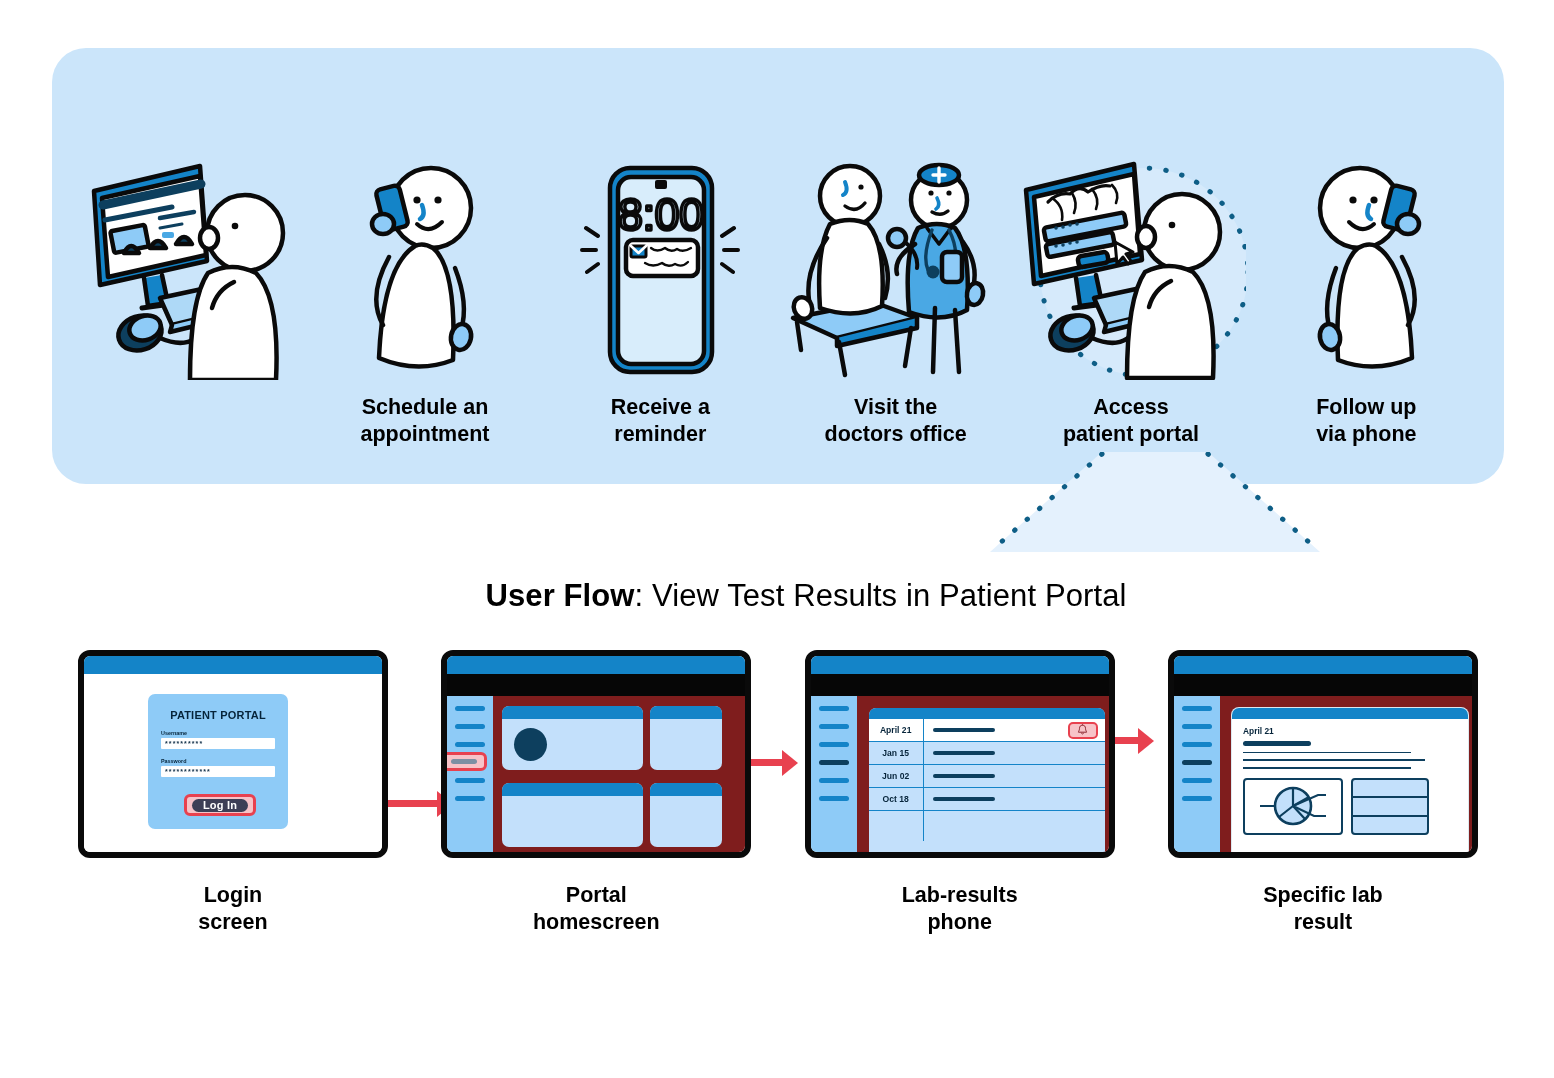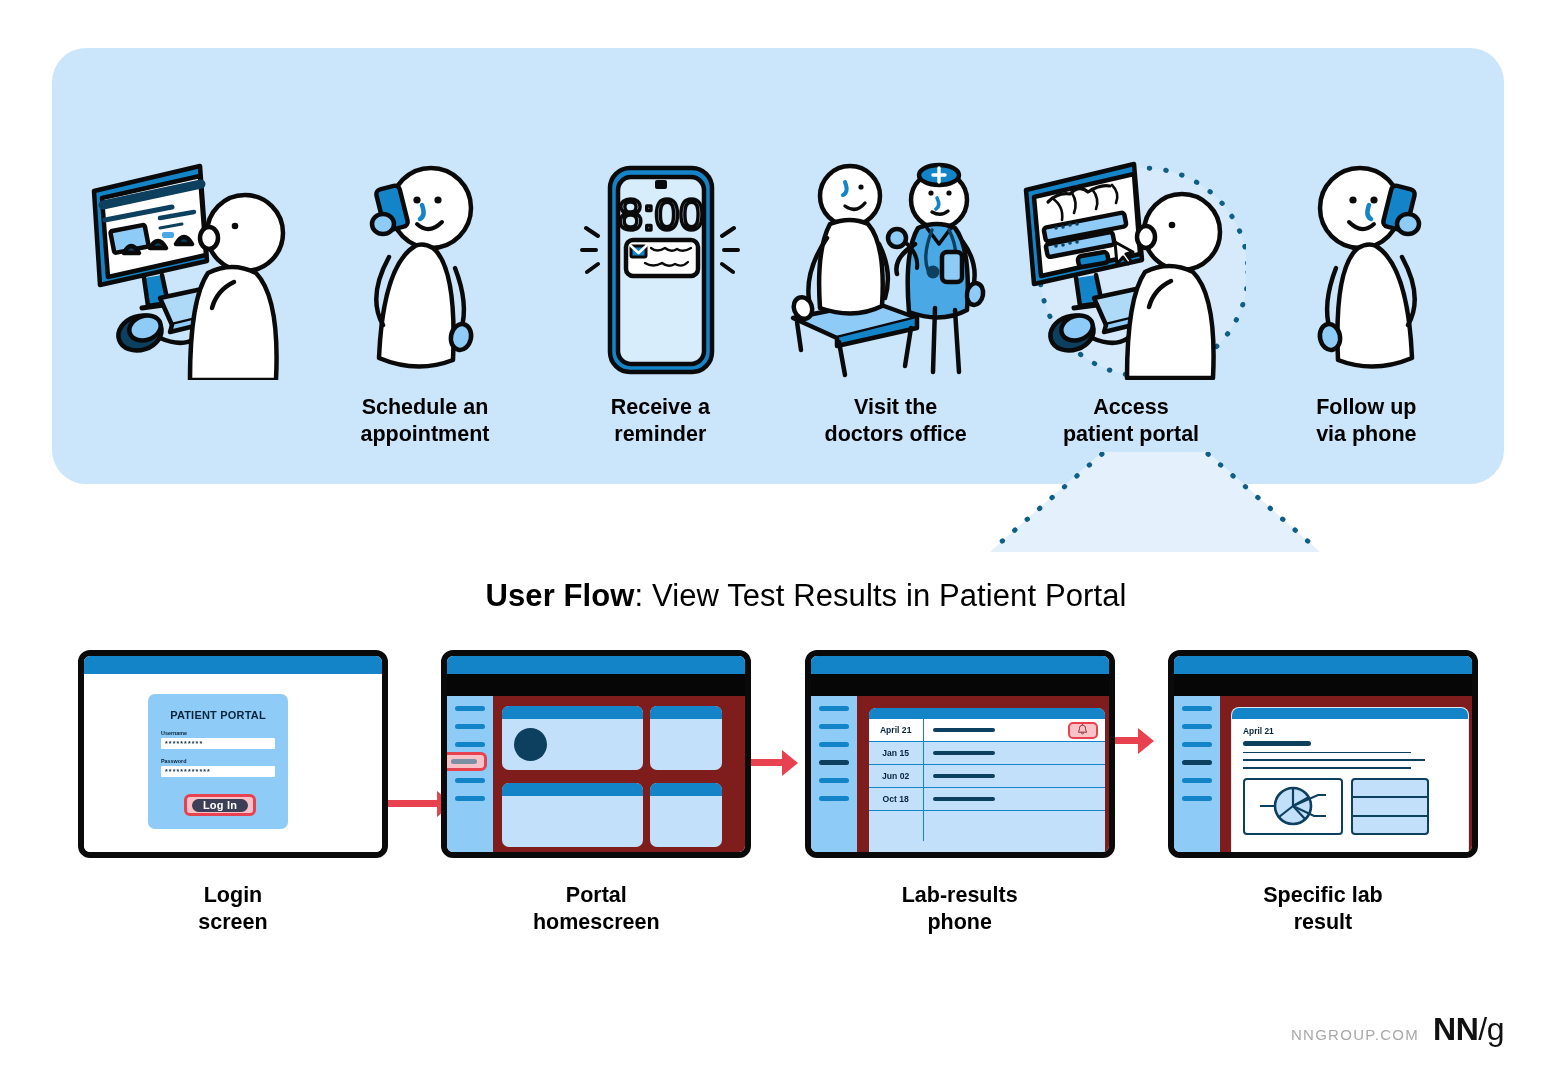--- a/index.html
+++ b/index.html
@@ -521,18 +521,14 @@
             </div>
           </div>
         </div>
       </div>
       <div class="f-label">Specific lab
 result</div>
     </div>
 
   </div>
 
-  <div id="footer">
-    <span id="footer-url">NNGROUP.COM</span>
-    <span id="footer-logo"><span>NN</span><span class="slash">/</span><span class="slash">g</span></span>
-  </div>
 
 </div>
 
 </body></html>

